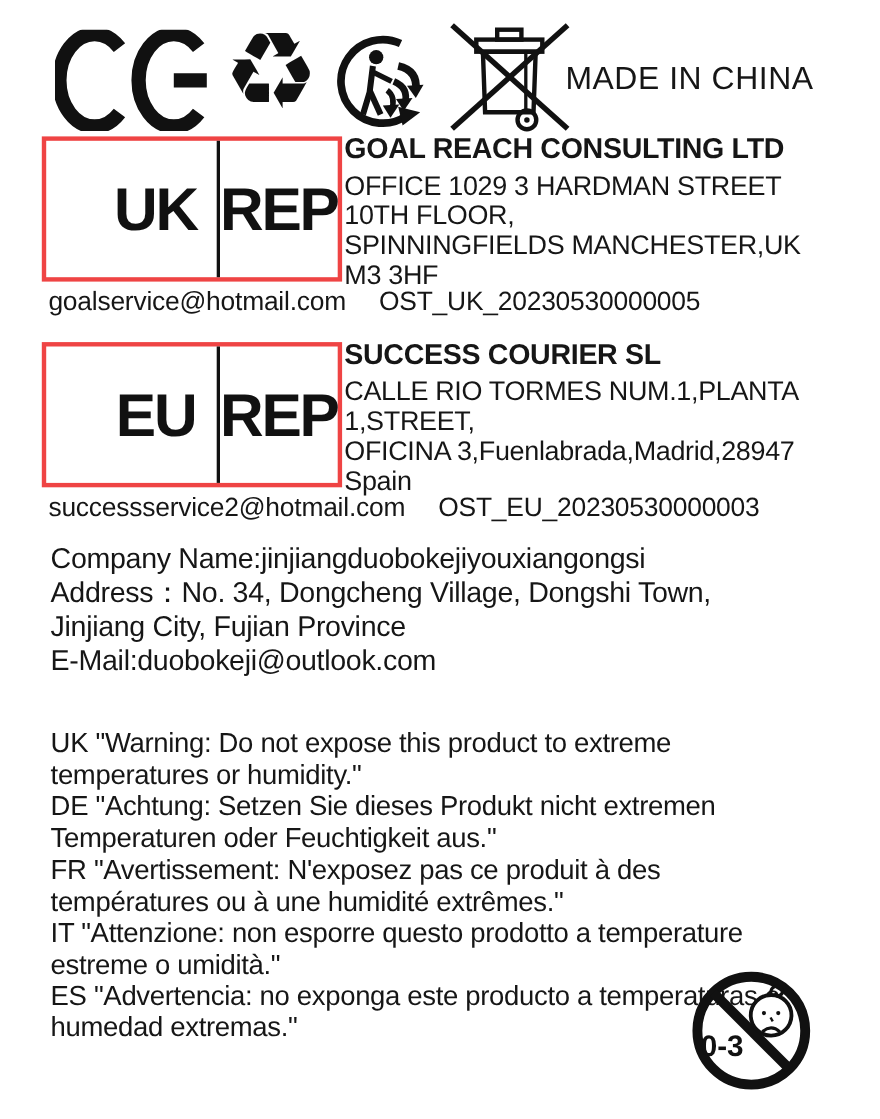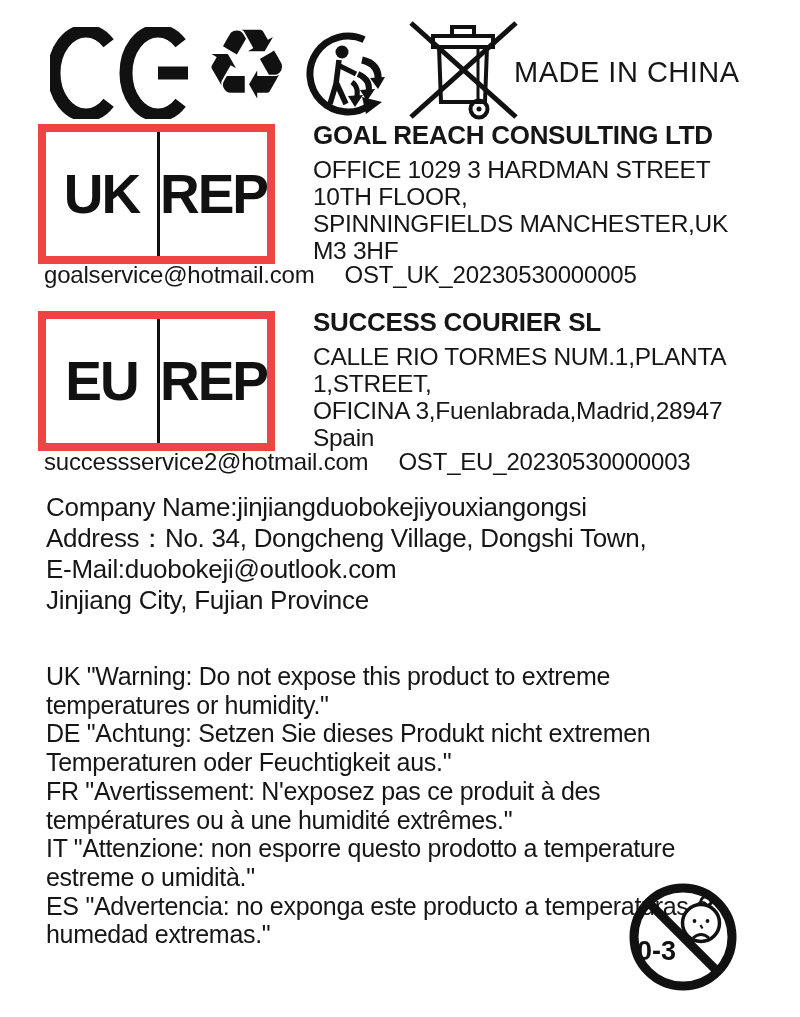--- a/index.html
+++ b/index.html
@@ -25,22 +25,23 @@
   .weee-svg    { left: 408px; top: 18px; }
   .made-in {
     left: 514px; top: 56px;
     font-size: 29px; font-weight: normal;
     letter-spacing: 0.5px; white-space: nowrap;
   }
 
   
   .rep-box {
     width: 221px; height: 124px;
-    border: 8px solid #ef4444;
+    border: 4px solid #ef4444;
     display: flex;
+    padding-left: 44px;
   }
   .rep-box.uk { left: 38px; top: 124px; }
   .rep-box.eu { left: 38px; top: 311px; text-align: center; }
   .rep-cell {
     display: flex; align-items: center; justify-content: center;
     font-weight: bold; font-size: 55px; letter-spacing: -2px;
     color: #111;
   }
   .rep-cell.first  { width: 113px; border-right: 3px solid #111; }
   .rep-cell.second { flex: 1; }
@@ -147,22 +148,22 @@
 </div>
 
 <div class="abs contact-line eu">
   <span>successservice2@hotmail.com</span>
   <span>OST_EU_20230530000003</span>
 </div>
 
 <div class="abs manufacturer">
   <div class="man-line">Company Name:jinjiangduobokejiyouxiangongsi</div>
   <div class="man-line">Address：No. 34, Dongcheng Village, Dongshi Town,</div>
+  <div class="man-line">Jinjiang City, Fujian Province</div>
   <div class="man-line">E-Mail:duobokeji@outlook.com</div>
-  <div class="man-line">Jinjiang City, Fujian Province</div>
 </div>
 
 <div class="abs warnings">
   <div class="warning-item">UK "Warning: Do not expose this product to extreme temperatures or humidity."</div>
   <div class="warning-item">DE "Achtung: Setzen Sie dieses Produkt nicht extremen Temperaturen oder Feuchtigkeit aus."</div>
   <div class="warning-item">FR "Avertissement: N'exposez pas ce produit à des températures ou à une humidité extrêmes."</div>
   <div class="warning-item">IT "Attenzione: non esporre questo prodotto a temperature estreme o umidità."</div>
   <div class="warning-item">ES "Advertencia: no exponga este producto a temperaturas o humedad extremas."</div>
 </div>
 

